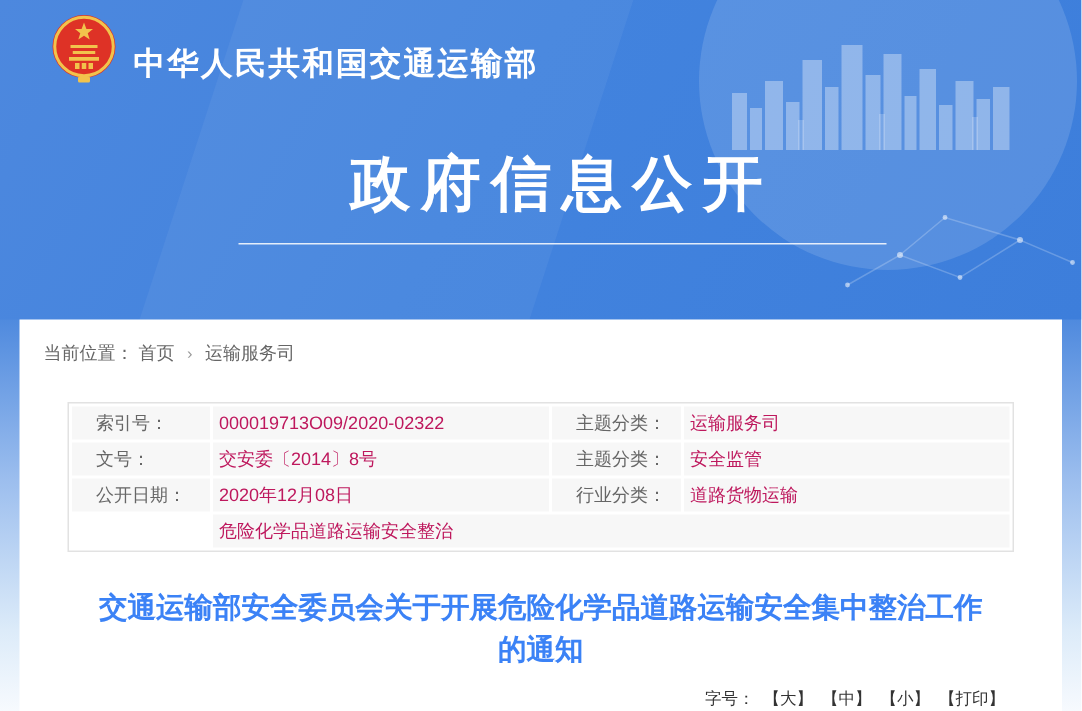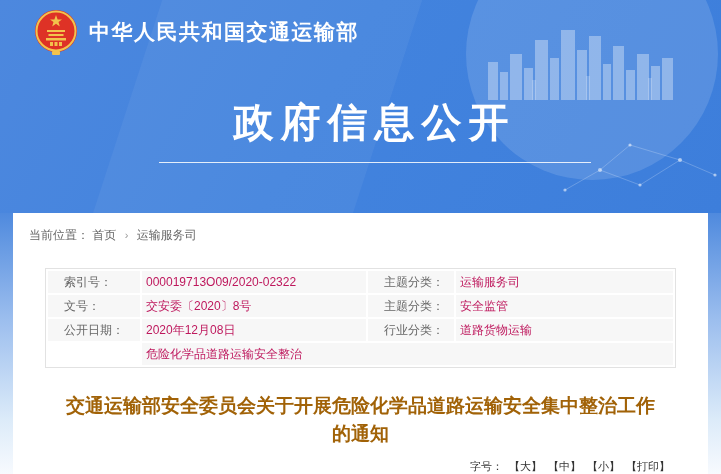--- a/index.html
+++ b/index.html
@@ -21,21 +21,21 @@
     position:absolute; width:260px; height:420px; top:-80px; left:120px;
     background:rgba(255,255,255,0.05); transform:skewX(-18deg);
   }
   .banner .big-circle {
     position:absolute; left:466px; top:-72px; width:252px; height:252px;
     border-radius:50%; background:rgba(255,255,255,0.13);
   }
   .banner .skyline { position:absolute; left:488px; top:28px; }
   .banner .net { position:absolute; left:560px; top:130px; }
 
-  .brand { position:absolute; left:34px; top:8px; display:flex; align-items:center; }
+  .brand { position:absolute; left:34px; top:8px; display:flex; align-items:flex-end; }
   .brand .emblem { width:44px; height:48px; display:block; }
   .brand .site-name {
     margin-left:11px; color:#ffffff; font-size:21px; font-weight:600; letter-spacing:1.5px;
   }
 
   .banner-title-wrap { position:absolute; top:95px; left:0; width:721px; text-align:center; }
   .banner-title {
     display:inline-block; color:#ffffff; font-size:40px; font-weight:700;
     letter-spacing:7px; transform:translateX(14px); white-space:nowrap;
   }
@@ -62,21 +62,21 @@
   }
   .meta-table .cell {
     background:#f7f7f7; font-size:12px; line-height:22px; height:22px;
     white-space:nowrap; overflow:hidden;
   }
   .meta-table .lbl { color:#666; padding-left:16px; }
   .meta-table .val { color:#be185d; padding-left:4px; }
   .meta-table .span3 { grid-column:2 / -1; }
 
   .doc-title {
-    margin:24px 44px 0; text-align:center; color:#a16207;
+    margin:24px 44px 0; text-align:center; color:#3b82f6;
     font-size:19px; font-weight:700; line-height:28px;
   }
 
   .toolbar {
     margin:10px 38px 0; text-align:right; font-size:11px; color:#333; line-height:16px;
   }
   .toolbar .fs-label { color:#333; }
   .toolbar a { color:#333; text-decoration:none; cursor:pointer; margin-left:6px; }
 </style>
 </head>
@@ -160,21 +160,21 @@
     </div>
 
     <div class="meta-table">
 
       <div class="cell lbl">索引号：</div>
       <div class="cell val">000019713O09/2020-02322</div>
       <div class="cell lbl">主题分类：</div>
       <div class="cell val">运输服务司</div>
 
       <div class="cell lbl">文号：</div>
-      <div class="cell val">交安委〔2020〕8号</div>
+      <div class="cell val">交安委〔2014〕8号</div>
       <div class="cell lbl">主题分类：</div>
       <div class="cell val">安全监管</div>
 
       <div class="cell lbl">公开日期：</div>
       <div class="cell val">2020年12月08日</div>
       <div class="cell lbl">行业分类：</div>
       <div class="cell val">道路货物运输</div>
 
       <div class="cell val span3">危险化学品道路运输安全整治</div>
     </div>

